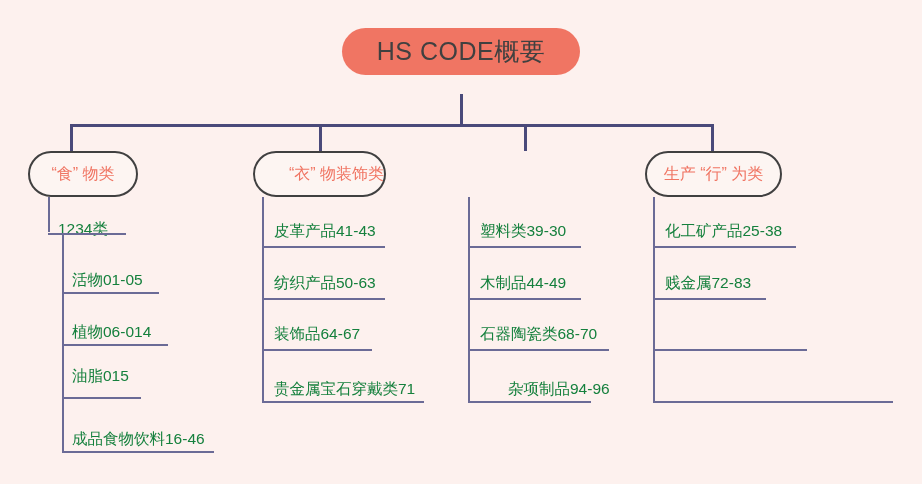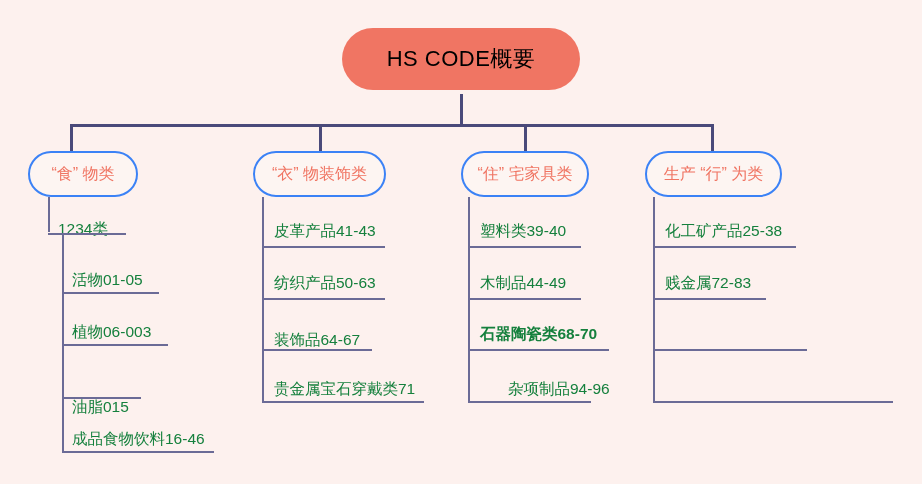--- a/index.html
+++ b/index.html
@@ -29,37 +29,37 @@
   .conn.thin { background: #6b6b96; }
   .conn.thin.v { width: 2px; }
   .conn.thin.h { height: 2px; }
 
   
   .root-node {
     position: absolute;
     left: 342px;
     top: 28px;
     width: 238px;
-    height: 62px;
+    height: 47px;
     border-radius: 33px;
     background: #f07563;
-    color: #000000;
-    font-size: 22px;
+    color: #404040;
+    font-size: 25px;
     letter-spacing: 0.5px;
     display: flex;
     align-items: center;
     justify-content: center;
     box-sizing: border-box;
   }
 
   
   .branch-node {
     position: absolute;
     height: 46px;
-    border: 2px solid #3b82f6;
+    border: 2px solid #404040;
     border-radius: 23px;
     background: #fdf5f2;
     color: #f07563;
     font-size: 16px;
     display: flex;
     align-items: center;
     justify-content: center;
     box-sizing: border-box;
     white-space: nowrap;
   }
@@ -96,58 +96,55 @@
   <div class="conn thin v" style="left:48px; top:197px; height:35px;"></div>
 
   <div class="leaf-label" style="left:58px; top:221px;">1234类</div>
   <div class="conn thin h" style="left:48px; top:233px; width:78px;"></div>
 
   <div class="conn thin v" style="left:62px; top:233px; height:218px;"></div>
 
   <div class="leaf-label" style="left:72px; top:272px;">活物01-05</div>
   <div class="conn thin h" style="left:62px; top:292px; width:97px;"></div>
 
-  <div class="leaf-label" style="left:72px; top:324px;">植物06-003</div>
+  <div class="leaf-label" style="left:72px; top:324px;">植物06-014</div>
   <div class="conn thin h" style="left:62px; top:344px; width:106px;"></div>
 
-  <div class="leaf-label" style="left:72px; top:399px;text-align:center;">油脂015</div>
+  <div class="leaf-label" style="left:72px; top:368px;text-align:center;">油脂015</div>
   <div class="conn thin h" style="left:62px; top:397px; width:79px;"></div>
 
   <div class="leaf-label" style="left:72px; top:431px;">成品食物饮料16-46</div>
   <div class="conn thin h" style="left:62px; top:451px; width:152px;"></div>
 
-  <div class="branch-node" style="left:253px; top:151px; width:133px;">
+  <div class="branch-node" style="left:253px; top:151px; width:133px;justify-content:flex-end;">
     <span>“衣” 物装饰类</span>
   </div>
   <div class="conn thin v" style="left:262px; top:197px; height:205px;"></div>
 
   <div class="leaf-label" style="left:274px; top:223px;">皮革产品41-43</div>
   <div class="conn thin h" style="left:262px; top:246px; width:123px;"></div>
 
   <div class="leaf-label" style="left:274px; top:275px;">纺织产品50-63</div>
   <div class="conn thin h" style="left:262px; top:298px; width:123px;"></div>
 
-  <div class="leaf-label" style="left:274px; top:326px;margin-top:6px;">装饰品64-67</div>
+  <div class="leaf-label" style="left:274px; top:326px;">装饰品64-67</div>
   <div class="conn thin h" style="left:262px; top:349px; width:110px;"></div>
 
   <div class="leaf-label" style="left:274px; top:381px;">贵金属宝石穿戴类71</div>
   <div class="conn thin h" style="left:262px; top:401px; width:162px;"></div>
 
-  <div class="branch-node" style="left:461px; top:151px; width:128px;">
-    <span>“住” 宅家具类</span>
-  </div>
   <div class="conn thin v" style="left:468px; top:197px; height:205px;"></div>
 
-  <div class="leaf-label" style="left:480px; top:223px;">塑料类39-40</div>
+  <div class="leaf-label" style="left:480px; top:223px;">塑料类39-30</div>
   <div class="conn thin h" style="left:468px; top:246px; width:113px;"></div>
 
   <div class="leaf-label" style="left:480px; top:275px;">木制品44-49</div>
   <div class="conn thin h" style="left:468px; top:298px; width:113px;"></div>
 
-  <div class="leaf-label" style="left:480px; top:326px;font-weight:bold;">石器陶瓷类68-70</div>
+  <div class="leaf-label" style="left:480px; top:326px;">石器陶瓷类68-70</div>
   <div class="conn thin h" style="left:468px; top:349px; width:141px;"></div>
 
   <div class="leaf-label" style="left:480px; top:381px;margin-left:28px;">杂项制品94-96</div>
   <div class="conn thin h" style="left:468px; top:401px; width:123px;"></div>
 
   <div class="branch-node" style="left:645px; top:151px; width:137px;">
     <span>生产 “行” 为类</span>
   </div>
   <div class="conn thin v" style="left:653px; top:197px; height:205px;"></div>
 

